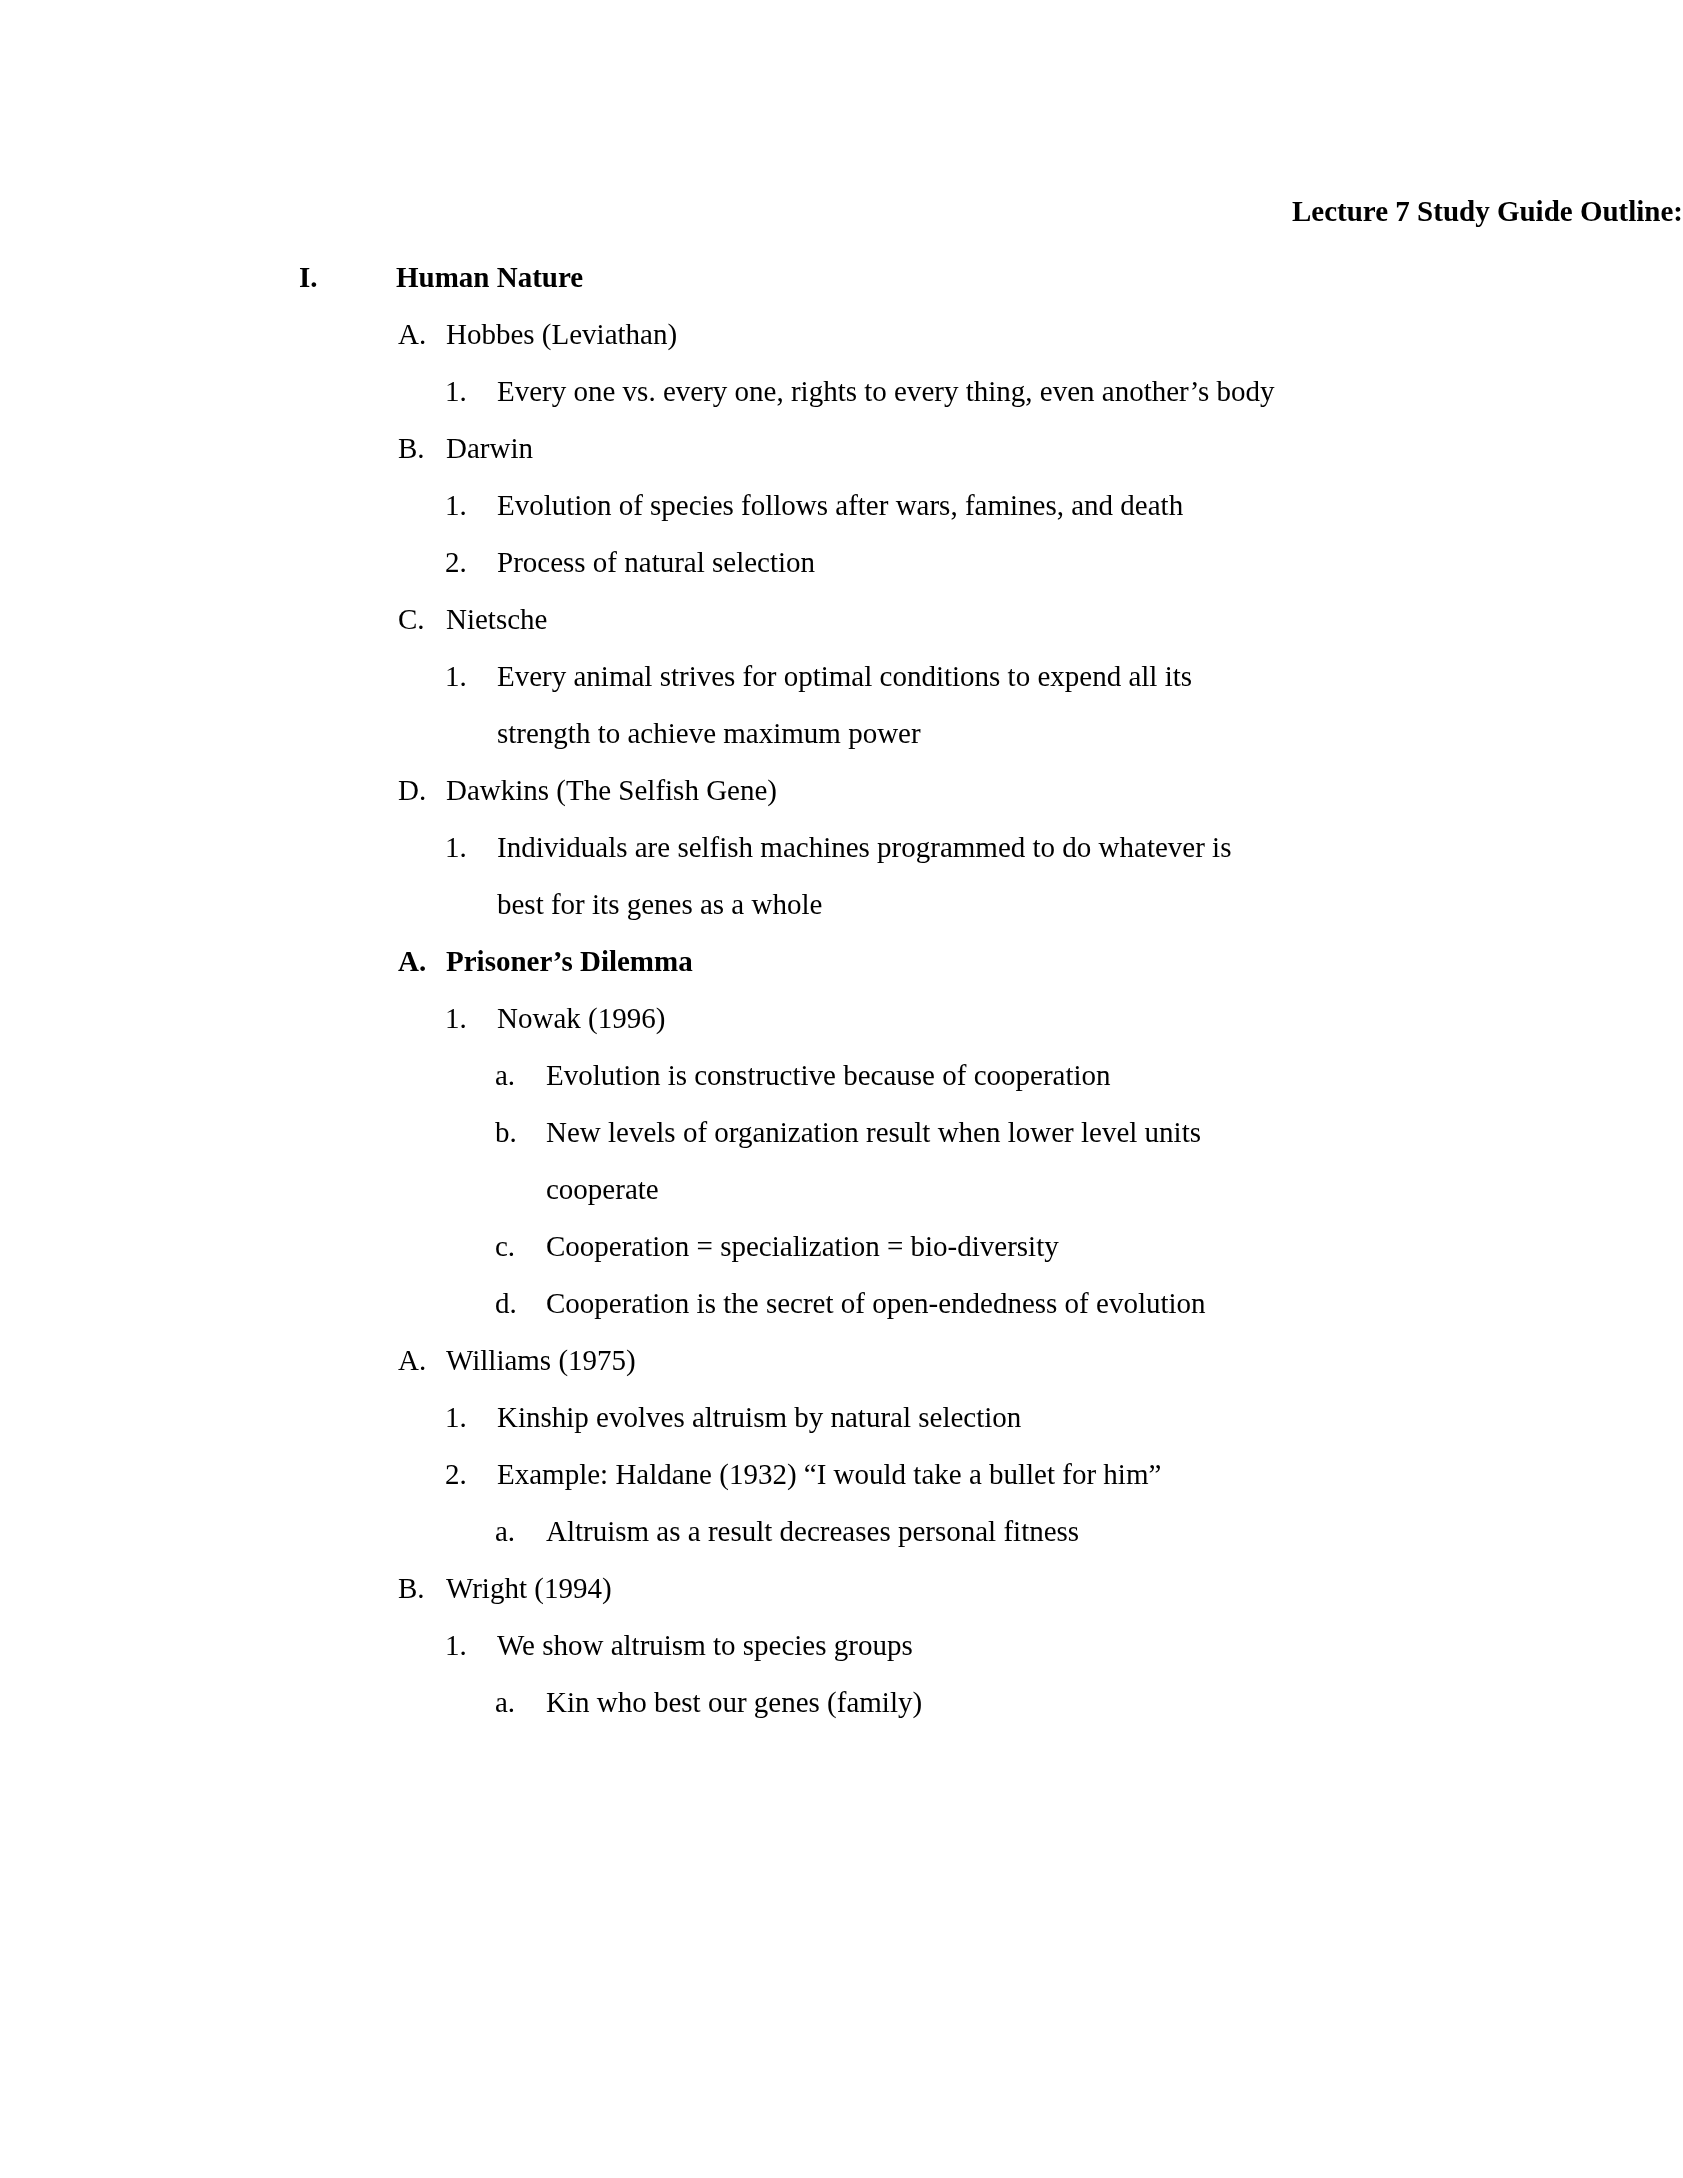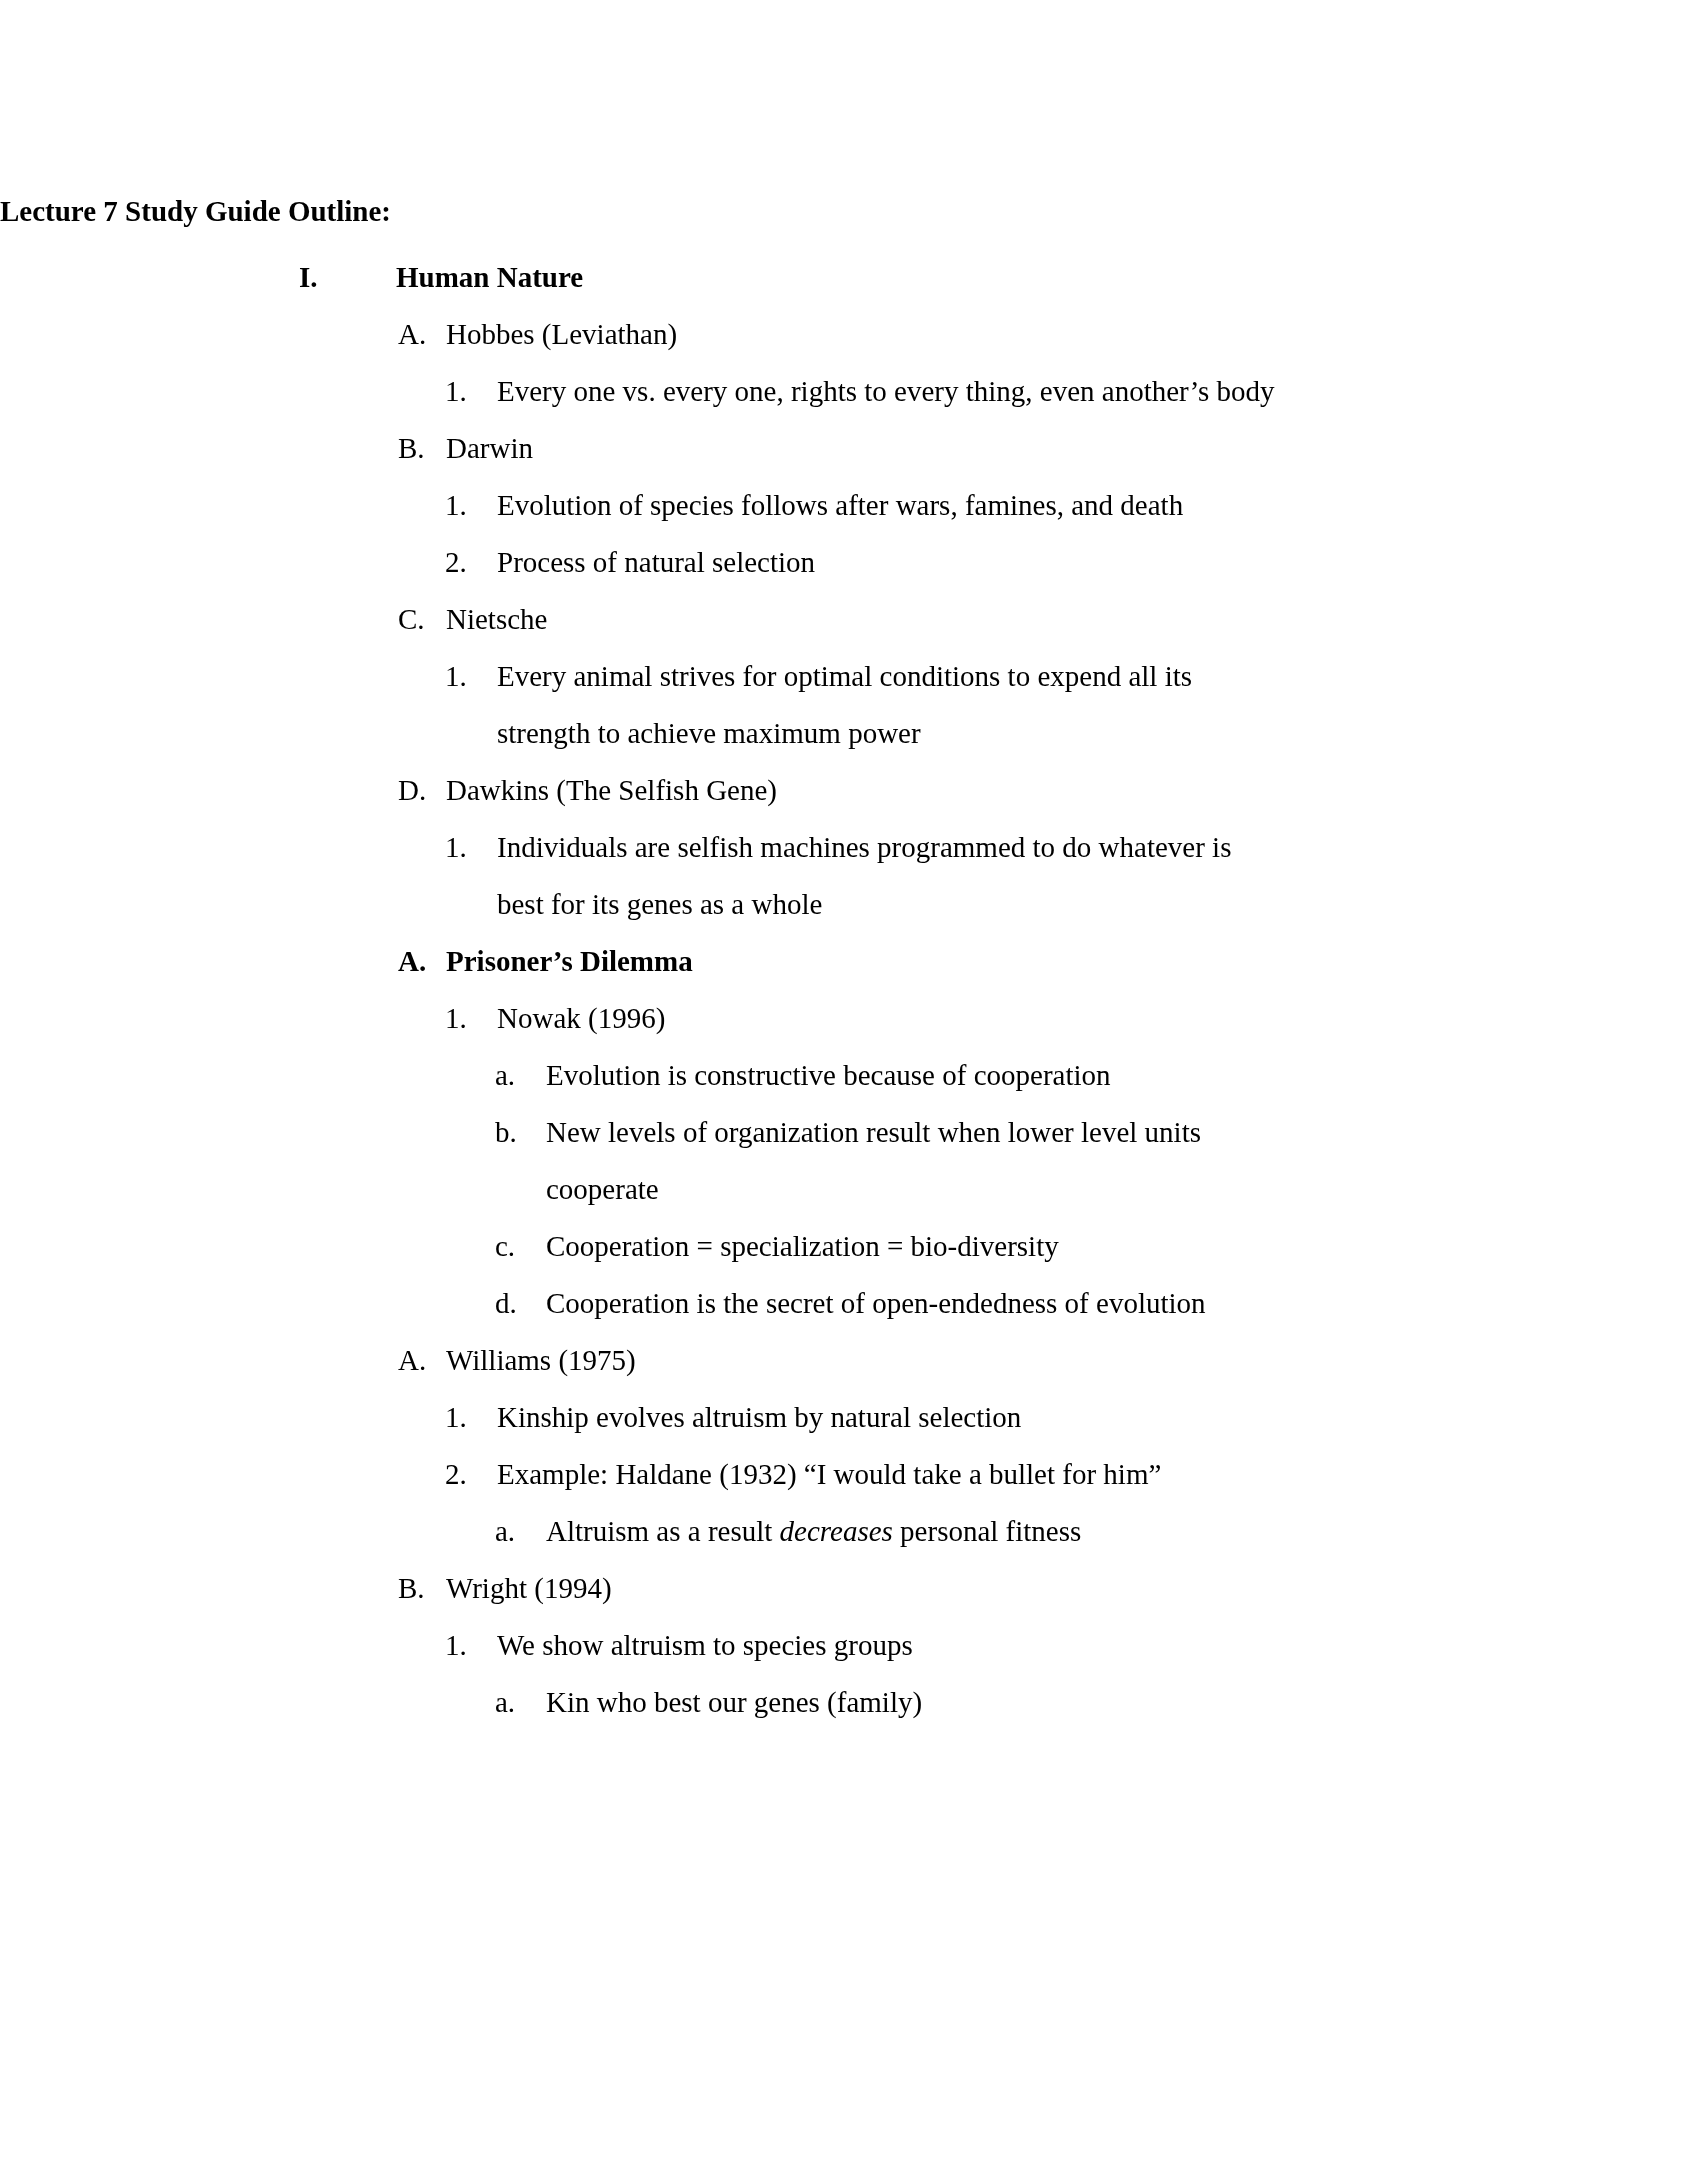--- a/index.html
+++ b/index.html
@@ -15,21 +15,21 @@
     font-family: "Liberation Serif", "DejaVu Serif", serif;
     font-size: 29px;
     line-height: 57px;
     color: #000000;
     overflow: hidden;
     box-sizing: border-box;
     padding-top: 183px;
   }
   .title {
     width: 1683px;
-    text-align: left;
+    text-align: right;
     font-weight: bold;
     margin-bottom: 9px;
   }
   .outline {
     box-sizing: border-box;
     margin-left: 299px;
     width: 1186px;
   }
   .line {
     display: flex;
@@ -43,21 +43,21 @@
     white-space: pre-wrap;
   }
   .lvl1 .marker { width: 97px; }
   .lvl2 { margin-left: 99px; }
   .lvl2 .marker { width: 48px; }
   .lvl3 { margin-left: 146px; }
   .lvl3 .marker { width: 52px; }
   .lvl4 { margin-left: 196px; }
   .lvl4 .marker { width: 51px; }
   .bold { font-weight: bold; }
-  .italic { font-style: italic; }
+  .italic { }
 </style>
 </head>
 <body>
 
 <div class="page">
   <div class="title">Lecture 7 Study Guide Outline:</div>
   <div class="outline">
       <div class="line lvl1 bold">
         <span class="marker">I.</span>
         <span class="text">Human Nature</span>

